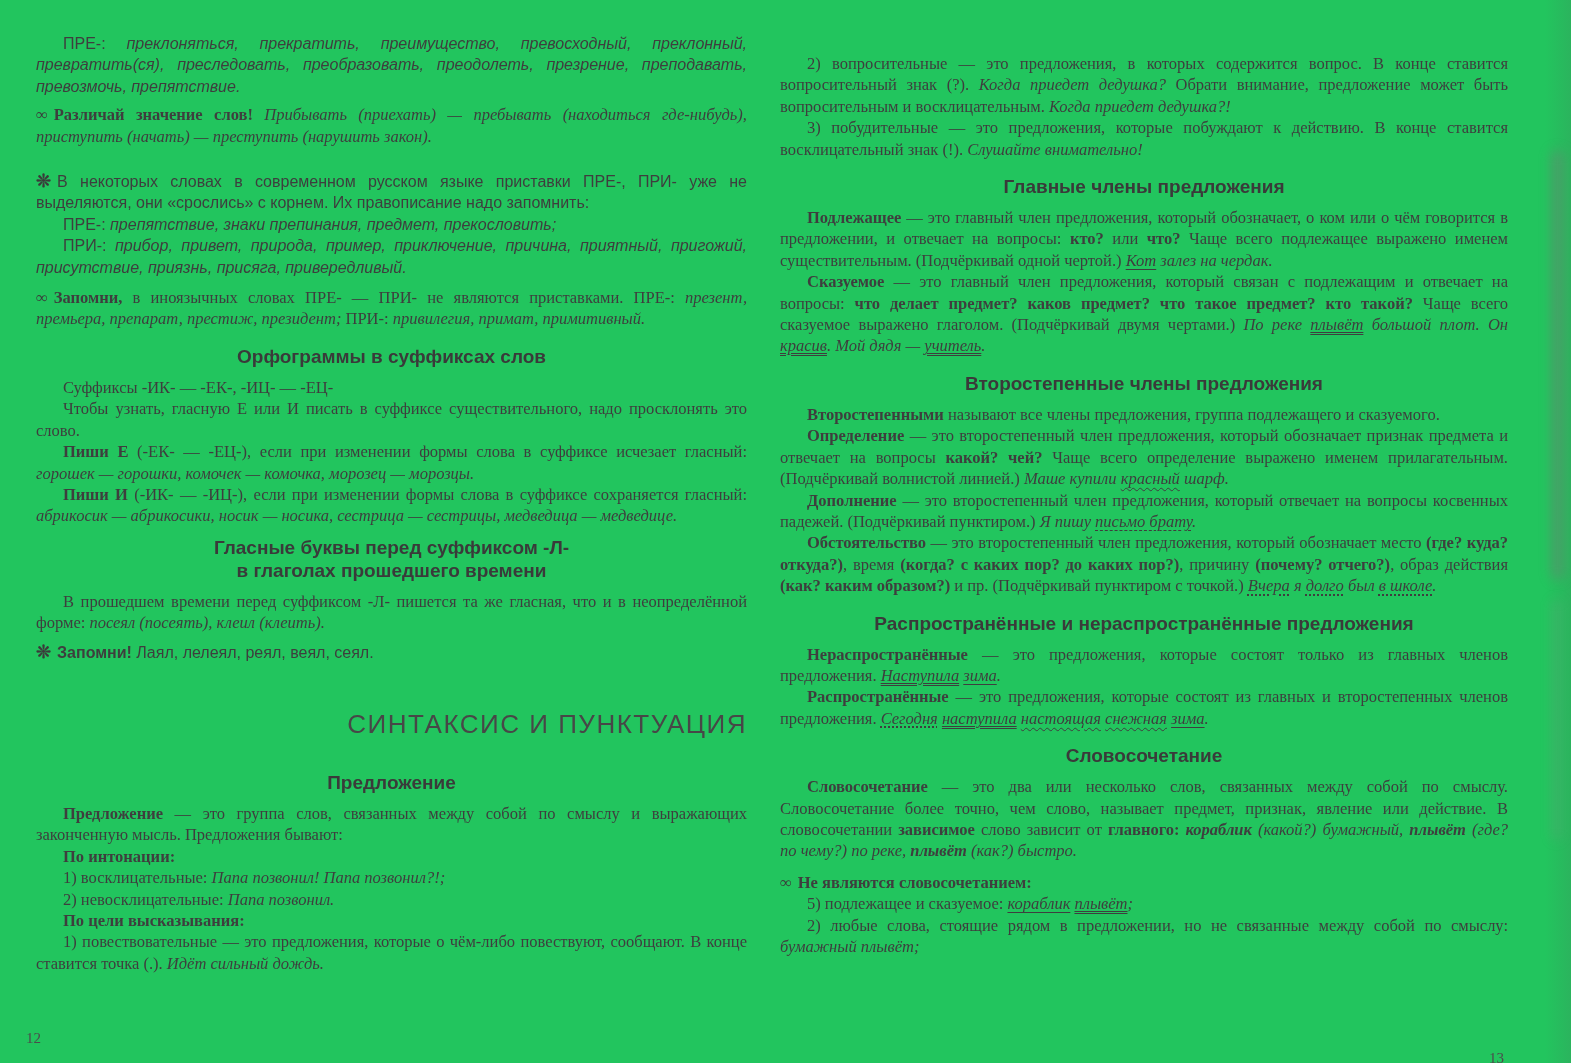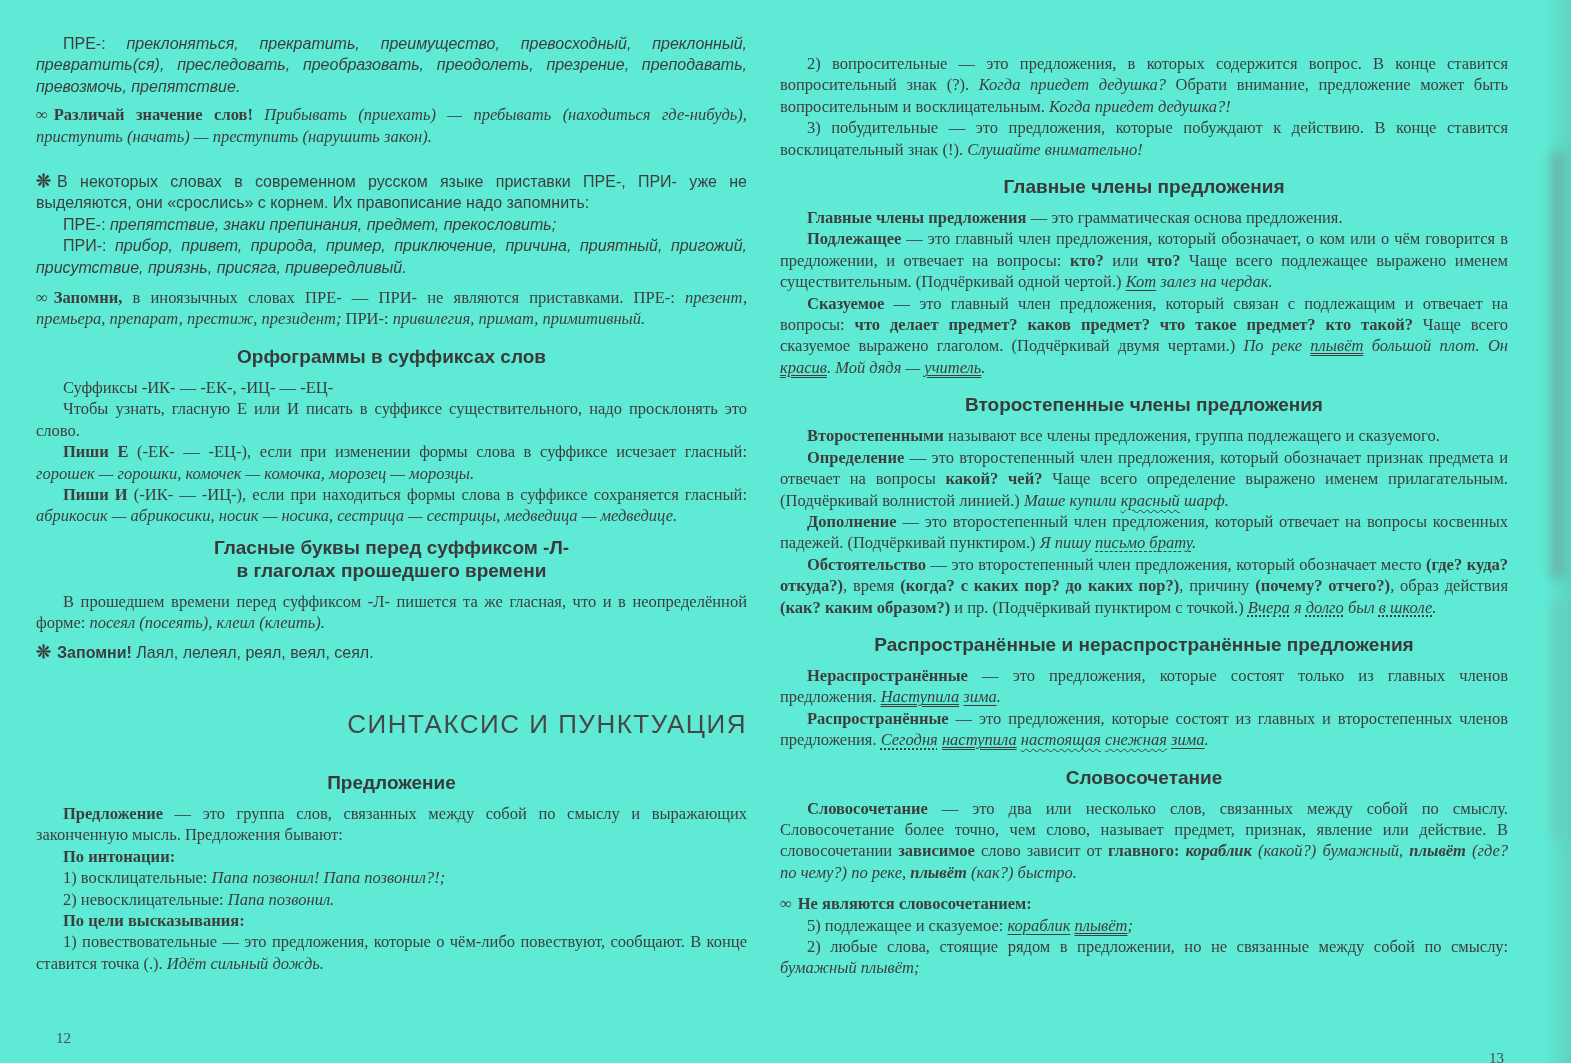--- a/index.html
+++ b/index.html
@@ -1,19 +1,19 @@
 <!DOCTYPE html>
 <html lang="ru"><head>
 <meta charset="utf-8">
 <style>
   html,body{margin:0;padding:0;background:#e8e8e6;}
   .spread{
     position:relative;
     width:1571px;height:1063px;
-    background:#5eead4;
+    background:#22c55e;
     overflow:hidden;
     font-family:"Liberation Serif",serif;
     color:#3e3e3e;
   }
   .page{position:absolute;top:0;height:1063px;box-sizing:border-box;overflow:hidden;}
   .page.left{left:0;width:785px;padding:33px 38px 0 36px;}
   .page.right{left:766px;width:786px;padding:33px 44px 0 14px;margin-top:16px;}
 
   p.p{margin:0;font-size:16.5px;line-height:21.4px;text-align:justify;hyphens:auto;}
   p.p.indent{text-indent:27px;}
@@ -34,21 +34,21 @@
   .marker{font-weight:bold;margin-right:6px;font-family:"Liberation Serif",serif;color:#3a3a3a;}
   .marker.snow{font-size:18px;}
 
   .u-single{text-decoration:underline solid;text-decoration-thickness:1px;text-underline-offset:3px;}
   .u-double{text-decoration:underline double;text-decoration-thickness:1px;text-underline-offset:2px;}
   .u-wavy{text-decoration:underline wavy;text-decoration-thickness:1px;text-underline-offset:3px;}
   .u-dashed{text-decoration:underline dashed;text-decoration-thickness:1px;text-underline-offset:3px;}
   .u-dotted{text-decoration:underline dotted;text-decoration-thickness:1.5px;text-underline-offset:3px;}
 
   .pagenum{position:absolute;font-size:15px;color:#4c4c4c;}
-  .pagenum.pn-left{left:56px;bottom:16px;}
+  .pagenum.pn-left{left:26px;bottom:16px;}
   .pagenum.pn-right{right:48px;bottom:12px;}
 
   
   .scan-edge{position:absolute;right:0;top:0;width:26px;height:100%;
     background:linear-gradient(to right,rgba(90,90,90,0),rgba(90,90,90,0.16));}
   .scan-streak{position:absolute;right:7px;top:150px;width:13px;height:430px;
     background:rgba(120,120,120,0.42);filter:blur(6px);border-radius:8px;}
   .scan-streak2{position:absolute;right:10px;top:600px;width:9px;height:240px;
     background:rgba(140,140,140,0.22);filter:blur(6px);border-radius:8px;}
 </style>
@@ -62,42 +62,41 @@
         <p class="p indent"><span class="seg sans">ПРЕ-: </span><span class="seg i sans">преклоняться, прекратить, преимущество, превосходный, преклонный, превратить(ся), преследовать, преобразовать, преодолеть, презрение, преподавать, превозмочь, препятствие.</span></p>
         <p class="p marked" style="margin-top: 7px;"><span class="marker">∞</span><span class="seg b">Различай значение слов! </span><span class="seg i">Прибывать (приехать) — пребывать (находиться где-нибудь), приступить (начать) — преступить (нарушить закон).</span></p>
         <p class="p marked" style="margin-top: 24px;"><span class="marker snow">❊</span><span class="seg sans">В некоторых словах в современном русском языке приставки ПРЕ-, ПРИ- уже не выделяются, они «срослись» с корнем. Их правописание надо запомнить:</span></p>
         <p class="p indent"><span class="seg sans">ПРЕ-: </span><span class="seg i sans">препятствие, знаки препинания, предмет, прекословить;</span></p>
         <p class="p indent"><span class="seg sans">ПРИ-: </span><span class="seg i sans">прибор, привет, природа, пример, приключение, причина, приятный, пригожий, присутствие, приязнь, присяга, привередливый.</span></p>
         <p class="p marked" style="margin-top: 9px;"><span class="marker">∞</span><span class="seg b">Запомни, </span><span class="seg">в иноязычных словах ПРЕ- — ПРИ- не являются приставками. ПРЕ-: </span><span class="seg i">презент, премьера, препарат, престиж, президент; </span><span class="seg">ПРИ-: </span><span class="seg i">привилегия, примат, примитивный.</span></p>
         <div class="h2"><span class="seg">Орфограммы в суффиксах слов</span></div>
         <p class="p indent"><span class="seg">Суффиксы -ИК- — -ЕК-, -ИЦ- — -ЕЦ-</span></p>
         <p class="p indent"><span class="seg">Чтобы узнать, гласную Е или И писать в суффиксе существительного, надо просклонять это слово.</span></p>
         <p class="p indent"><span class="seg b">Пиши Е</span><span class="seg"> (-ЕК- — -ЕЦ-), если при изменении формы слова в суффиксе исчезает гласный: </span><span class="seg i">горошек — горошки, комочек — комочка, морозец — морозцы.</span></p>
-        <p class="p indent"><span class="seg b">Пиши И</span><span class="seg"> (-ИК- — -ИЦ-), если при находиться формы слова в суффиксе сохраняется гласный: </span><span class="seg i">абрикосик — абрикосики, носик — носика, сестрица — сестрицы, медведица — медведице.</span></p>
+        <p class="p indent"><span class="seg b">Пиши И</span><span class="seg"> (-ИК- — -ИЦ-), если при изменении формы слова в суффиксе сохраняется гласный: </span><span class="seg i">абрикосик — абрикосики, носик — носика, сестрица — сестрицы, медведица — медведице.</span></p>
         <div class="h2" style="margin-top: 9px;"><span class="seg">Гласные буквы перед суффиксом -Л-</span><br><span class="seg">в глаголах прошедшего времени</span></div>
         <p class="p indent"><span class="seg">В прошедшем времени перед суффиксом -Л- пишется та же гласная, что и в неопределённой форме: </span><span class="seg i">посеял (посеять), клеил (клеить).</span></p>
         <p class="p marked" style="margin-top: 8px;"><span class="marker snow">❊</span><span class="seg b sans">Запомни!</span><span class="seg sans"> Лаял, лелеял, реял, веял, сеял.</span></p>
         <div class="h1"><span class="seg">СИНТАКСИС И ПУНКТУАЦИЯ</span></div>
         <div class="h2" style="margin-top: 32px;"><span class="seg">Предложение</span></div>
         <p class="p indent"><span class="seg b">Предложение</span><span class="seg"> — это группа слов, связанных между собой по смыслу и выражающих законченную мысль. Предложения бывают:</span></p>
         <p class="p indent"><span class="seg b">По интонации:</span></p>
         <p class="p indent"><span class="seg">1) восклицательные: </span><span class="seg i">Папа позвонил! Папа позвонил?!;</span></p>
         <p class="p indent"><span class="seg">2) невосклицательные: </span><span class="seg i">Папа позвонил.</span></p>
         <p class="p indent"><span class="seg b">По цели высказывания:</span></p>
         <p class="p indent"><span class="seg">1) повествовательные — это предложения, которые о чём-либо повествуют, сообщают. В конце ставится точка (.). </span><span class="seg i">Идёт сильный дождь.</span></p>
       </div>
     <div class="pagenum pn-left">12</div>
   </section>
 
   <section class="page right">
     <div class="content">
         <p class="p indent" style="margin-top: 4px;"><span class="seg">2) вопросительные — это предложения, в которых содержится вопрос. В конце ставится вопросительный знак (?). </span><span class="seg i">Когда приедет дедушка?</span><span class="seg"> Обрати внимание, предложение может быть вопросительным и восклицательным. </span><span class="seg i">Когда приедет дедушка?!</span></p>
         <p class="p indent"><span class="seg">3) побудительные — это предложения, которые побуждают к действию. В конце ставится восклицательный знак (!). </span><span class="seg i">Слушайте внимательно!</span></p>
         <div class="h2"><span class="seg">Главные члены предложения</span></div>
-        <p class="p indent"><span class="seg b">Главные члены предложения</span><span class="seg"> — это грамматическая основа предложения.</span></p>
         <p class="p indent"><span class="seg b">Подлежащее</span><span class="seg"> — это главный член предложения, который обозначает, о ком или о чём говорится в предложении, и отвечает на вопросы: </span><span class="seg b">кто?</span><span class="seg"> или </span><span class="seg b">что?</span><span class="seg"> Чаще всего подлежащее выражено именем существительным. (Подчёркивай одной чертой.) </span><span class="seg i u-single">Кот</span><span class="seg i"> залез на чердак.</span></p>
         <p class="p indent"><span class="seg b">Сказуемое</span><span class="seg"> — это главный член предложения, который связан с подлежащим и отвечает на вопросы: </span><span class="seg b">что делает предмет? каков предмет? что такое предмет? кто такой?</span><span class="seg"> Чаще всего сказуемое выражено глаголом. (Подчёркивай двумя чертами.) </span><span class="seg i">По реке </span><span class="seg i u-double">плывёт</span><span class="seg i"> большой плот. Он </span><span class="seg i u-double">красив</span><span class="seg i">. Мой дядя — </span><span class="seg i u-double">учитель</span><span class="seg i">.</span></p>
         <div class="h2"><span class="seg">Второстепенные члены предложения</span></div>
         <p class="p indent"><span class="seg b">Второстепенными</span><span class="seg"> называют все члены предложения, группа подлежащего и сказуемого.</span></p>
         <p class="p indent"><span class="seg b">Определение</span><span class="seg"> — это второстепенный член предложения, который обозначает признак предмета и отвечает на вопросы </span><span class="seg b">какой? чей?</span><span class="seg"> Чаще всего определение выражено именем прилагательным. (Подчёркивай волнистой линией.) </span><span class="seg i">Маше купили </span><span class="seg i u-wavy">красный</span><span class="seg i"> шарф.</span></p>
         <p class="p indent"><span class="seg b">Дополнение</span><span class="seg"> — это второстепенный член предложения, который отвечает на вопросы косвенных падежей. (Подчёркивай пунктиром.) </span><span class="seg i">Я пишу </span><span class="seg i u-dashed">письмо брату</span><span class="seg i">.</span></p>
         <p class="p indent"><span class="seg b">Обстоятельство</span><span class="seg"> — это второстепенный член предложения, который обозначает место </span><span class="seg b">(где? куда? откуда?)</span><span class="seg">, время </span><span class="seg b">(когда? с каких пор? до каких пор?)</span><span class="seg">, причину </span><span class="seg b">(почему? отчего?)</span><span class="seg">, образ действия </span><span class="seg b">(как? каким образом?)</span><span class="seg"> и пр. (Подчёркивай пунктиром с точкой.) </span><span class="seg i u-dotted">Вчера</span><span class="seg i"> я </span><span class="seg i u-dotted">долго</span><span class="seg i"> был </span><span class="seg i u-dotted">в школе</span><span class="seg i">.</span></p>
         <div class="h2"><span class="seg">Распространённые и нераспространённые предложения</span></div>
         <p class="p indent"><span class="seg b">Нераспространённые</span><span class="seg"> — это предложения, которые состоят только из главных членов предложения. </span><span class="seg i u-double">Наступила</span><span class="seg i"> </span><span class="seg i u-single">зима</span><span class="seg i">.</span></p>
         <p class="p indent"><span class="seg b">Распространённые</span><span class="seg"> — это предложения, которые состоят из главных и второстепенных членов предложения. </span><span class="seg i u-dotted">Сегодня</span><span class="seg i"> </span><span class="seg i u-double">наступила</span><span class="seg i"> </span><span class="seg i u-wavy">настоящая</span><span class="seg i"> </span><span class="seg i u-wavy">снежная</span><span class="seg i"> </span><span class="seg i u-single">зима</span><span class="seg i">.</span></p>

